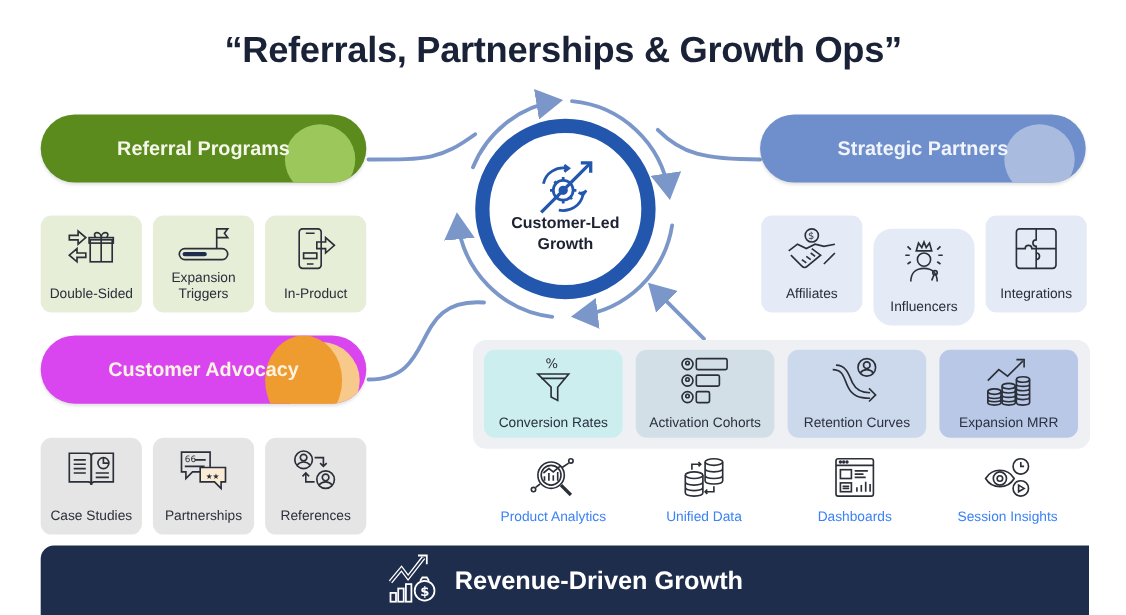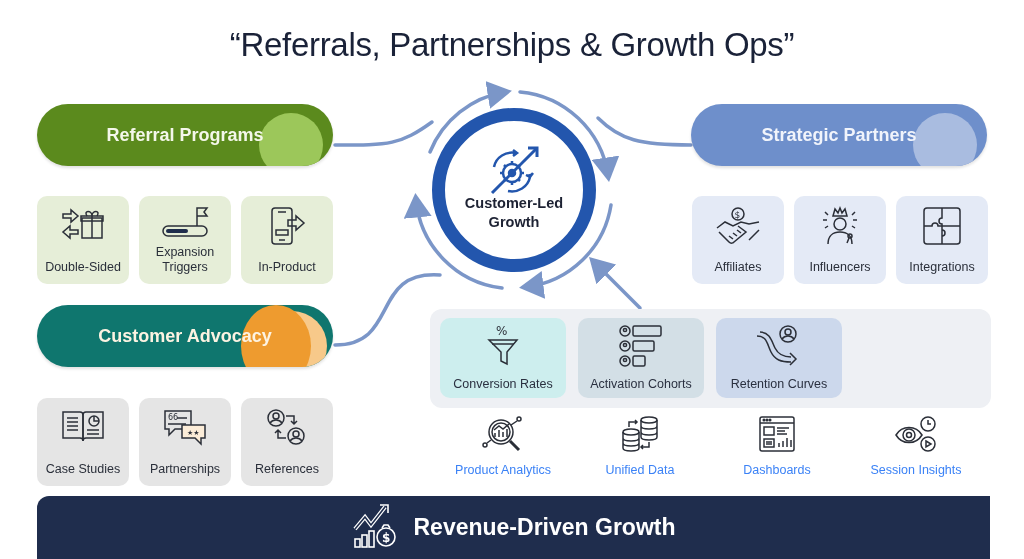--- a/index.html
+++ b/index.html
@@ -1,37 +1,37 @@
 <!DOCTYPE html>
 <html><head>
 <meta charset="utf-8">
 <style>
   * { box-sizing: border-box; margin: 0; padding: 0; }
   html, body { width: 1024px; height: 559px; overflow: hidden; background: #ffffff; }
   body { position: relative; font-family: "Liberation Sans", "DejaVu Sans", sans-serif; color: #1e2436; }
 
   .title {
     position: absolute; left: 0; top: 26px; width: 1024px; text-align: center;
-    font-size: 33px; font-weight: normal; color: #1a2238; letter-spacing: -0.3px;
+    font-size: 33px; font-weight: bold; color: #1a2238; letter-spacing: -0.3px;
   }
 
   svg.connectors { position: absolute; left: 0; top: 0; width: 1024px; height: 559px; }
 
   .pill {
     position: absolute; height: 62px; border-radius: 41px;
     display: flex; align-items: center; justify-content: center;
     font-size: 18px; font-weight: bold; color: #f4f7ea; overflow: hidden;
   }
   .pill .knob { position: absolute; border-radius: 50%; }
   .pill span { position: relative; z-index: 2; }
 
   .pill.green { left: 37px; top: 104px; width: 296px; background: #5b8a1d; box-shadow: 0 2px 3px rgba(0,0,0,0.12); }
   .pill.green .knob { right: 10px; top: 9px; width: 64px; height: 64px; background: #9cc75a; }
 
-  .pill.orange { left: 37px; top: 305px; width: 296px; background: #0f766e; box-shadow: 0 2px 3px rgba(0,0,0,0.12); color: #fdf3e2; }
+  .pill.orange { left: 37px; top: 305px; width: 296px; background: #d946ef; box-shadow: 0 2px 3px rgba(0,0,0,0.12); color: #fdf3e2; }
   .pill.orange .knob { right: 6px; top: 6px; width: 70px; height: 70px; background: #f7c98a; }
   .pill.orange .knob2 { position:absolute; right: 22px; top: 0px; width: 70px; height: 82px; border-radius: 50%; background: #ee9b2f; z-index:1; }
 
   .pill.blue { left: 691px; top: 104px; width: 296px; background: #6e8fcb; box-shadow: 0 2px 3px rgba(0,0,0,0.12); color: #f1f4fb; }
   .pill.blue .knob { right: 10px; top: 9px; width: 64px; height: 64px; background: #a9bce0; }
 
   .card {
     position: absolute; width: 92px; height: 88px; border-radius: 10px;
     display: flex; flex-direction: column; align-items: center; justify-content: flex-end;
     padding-bottom: 8px; font-size: 12.5px; color: #2a2f3a; text-align: center; line-height: 1.25;
@@ -226,21 +226,21 @@
       <circle cx="23" cy="8" r="6"></circle>
       <text x="19.5" y="11.5" font-size="9" fill="#2b2f38" stroke="none" font-family="DejaVu Sans, sans-serif">$</text>
       <path d="M2 22 l8 -6 l8 4 l8 -4 l8 2 l10 -2"></path>
       <path d="M4 26 l10 10 c2 2 4 1 5 0 l12 -10 l-8 -6"></path>
       <path d="M44 24 l-10 10 M14 30 l4 3 M18 27 l4 3 M22 24 l4 3"></path>
     </svg>
   </span>
   <span>Affiliates</span>
 </div>
 
-<div class="card blue" style="left:794px; top:196px;">
+<div class="card blue" style="left:794px; top:208px;border-radius:17px;">
   <span class="icon">
     <svg width="46" height="40" viewBox="0 0 46 40" fill="none" stroke="#2b2f38" stroke-width="1.5">
       <path d="M16 10 l2 -7 l3 4 l2 -5 l2 5 l3 -4 l2 7 z"></path>
       <circle cx="23" cy="18" r="6"></circle>
       <path d="M11 38 c0 -8 5 -12 12 -12 c7 0 12 4 12 12"></path>
       <path d="M6 14 h4 M36 14 h4 M8 6 l3 3 M38 6 l-3 3 M8 22 l3 -2 M38 22 l-3 -2"></path>
       <circle cx="33" cy="30" r="2"></circle>
         <path d="M32 32 l-2 5"></path>
     </svg>
   </span>
@@ -292,20 +292,35 @@
         <circle cx="34" cy="10" r="8"></circle>
           <circle cx="34" cy="8" r="3"></circle>
           <path d="M28 15 c3 -4 9 -4 12 0"></path>
         <path d="M3 12 c10 0 10 8 14 16 c4 8 10 10 20 10"></path>
         <path d="M6 8 c10 0 12 10 15 16 c3 6 8 9 16 9"></path>
         <path d="M36 29 l6 6 l-6 6"></path>
       </svg>
     </span>
     <span>Retention Curves</span>
   </div>
+  <div class="metric" style="left:424px; background:#b8c8e6;">
+    <span class="icon">
+      <svg width="46" height="46" viewBox="0 0 46 46" fill="none" stroke="#2b2f38" stroke-width="1.5">
+        <path d="M4 22 l10 -10 l8 6 l14 -14"></path>
+        <path d="M30 3 h7 v7"></path>
+        <ellipse cx="10" cy="32" rx="6" ry="2.5"></ellipse>
+          <path d="M4 32 v10 c0 3 12 3 12 0 v-10 M4 36 c0 3 12 3 12 0 M4 39 c0 3 12 3 12 0"></path>
+        <ellipse cx="23" cy="27" rx="6" ry="2.5"></ellipse>
+          <path d="M17 27 v15 c0 3 12 3 12 0 v-15 M17 31 c0 3 12 3 12 0 M17 35 c0 3 12 3 12 0 M17 39 c0 3 12 3 12 0"></path>
+        <ellipse cx="36" cy="21" rx="6" ry="2.5"></ellipse>
+          <path d="M30 21 v21 c0 3 12 3 12 0 v-21 M30 25 c0 3 12 3 12 0 M30 29 c0 3 12 3 12 0 M30 33 c0 3 12 3 12 0 M30 37 c0 3 12 3 12 0"></path>
+      </svg>
+    </span>
+    <span>Expansion MRR</span>
+  </div>
 </div>
 
 <div class="tool" style="left:433px;">
   <span class="icon">
     <svg width="44" height="40" viewBox="0 0 44 40" fill="none" stroke="#2b2f38" stroke-width="1.5">
       <circle cx="20" cy="17" r="12"></circle>
       <circle cx="20" cy="17" r="9"></circle>
       <path d="M14 22 v-4 M18 22 v-7 M22 22 v-5 M26 22 v-8"></path>
       <path d="M13 15 l5 -4 l4 3 l6 -5"></path>
       <path d="M29 26 l9 9" stroke-width="3"></path>

